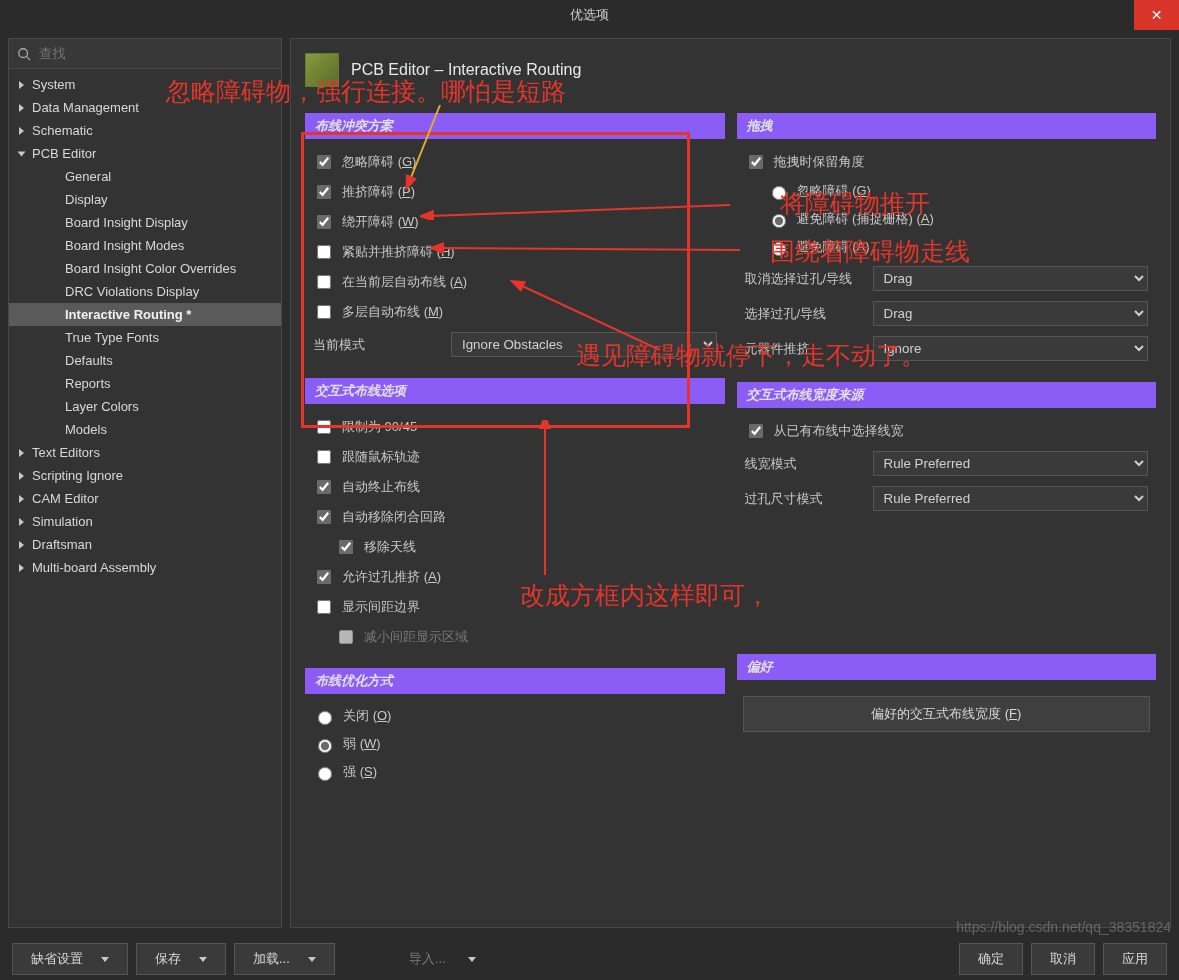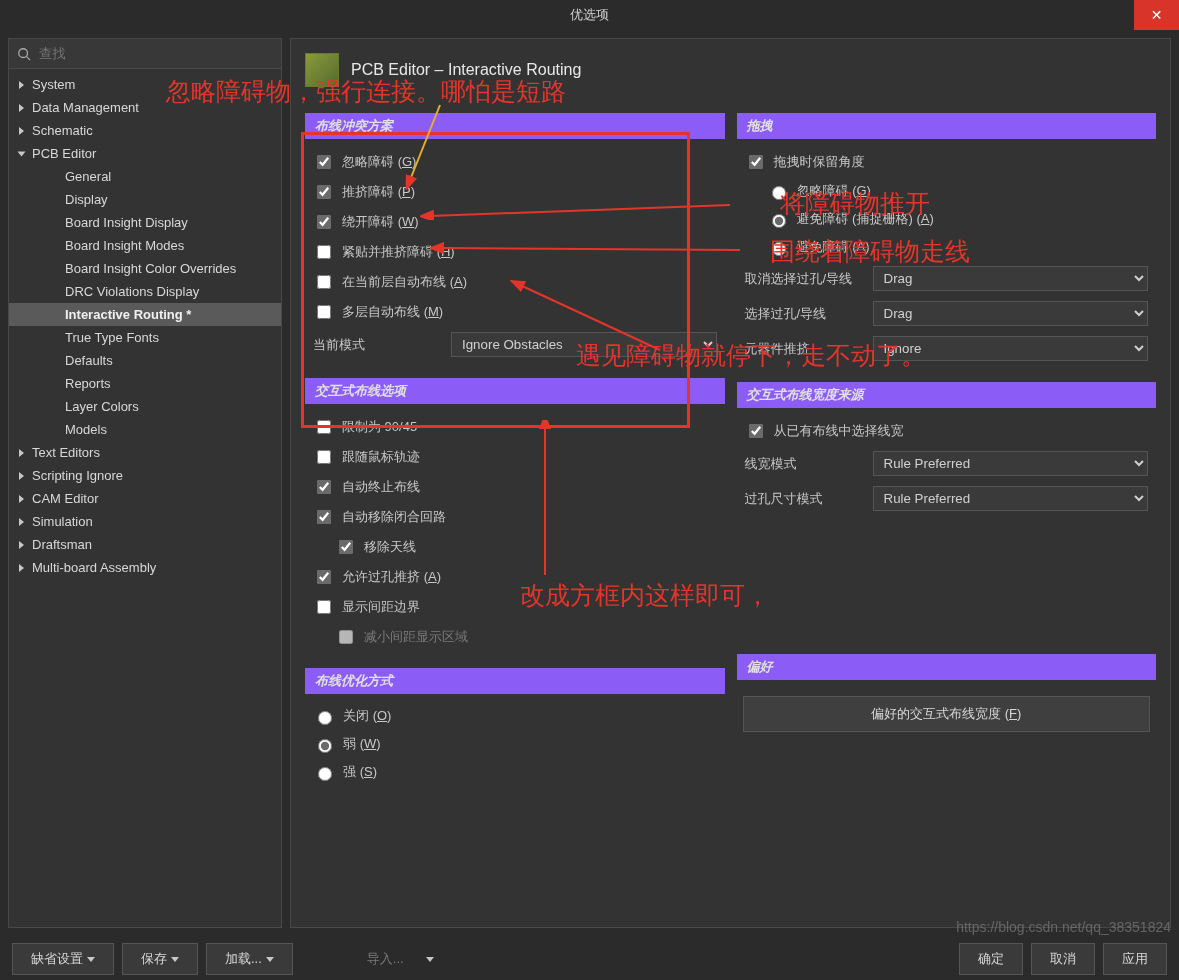--- a/index.html
+++ b/index.html
@@ -186,21 +186,21 @@
     padding: 0 12px;
     gap: 8px;
   }
   .bottom-btn {
     background: #3a3a3a;
     border: 1px solid #555;
     color: #d8d8d8;
     padding: 6px 18px;
     display: flex;
     align-items: center;
-    gap: 4px;
+    gap: 18px;
   }
   .dropdown-caret {
     width:0;height:0;border-left:4px solid transparent;border-right:4px solid transparent;border-top:5px solid #c8c8c8;
   }
   .anno-red {
     position: absolute;
     color: #e5352b;
     font-family: "KaiTi","STKaiti",serif;
     font-size: 25px;
     pointer-events: none;

